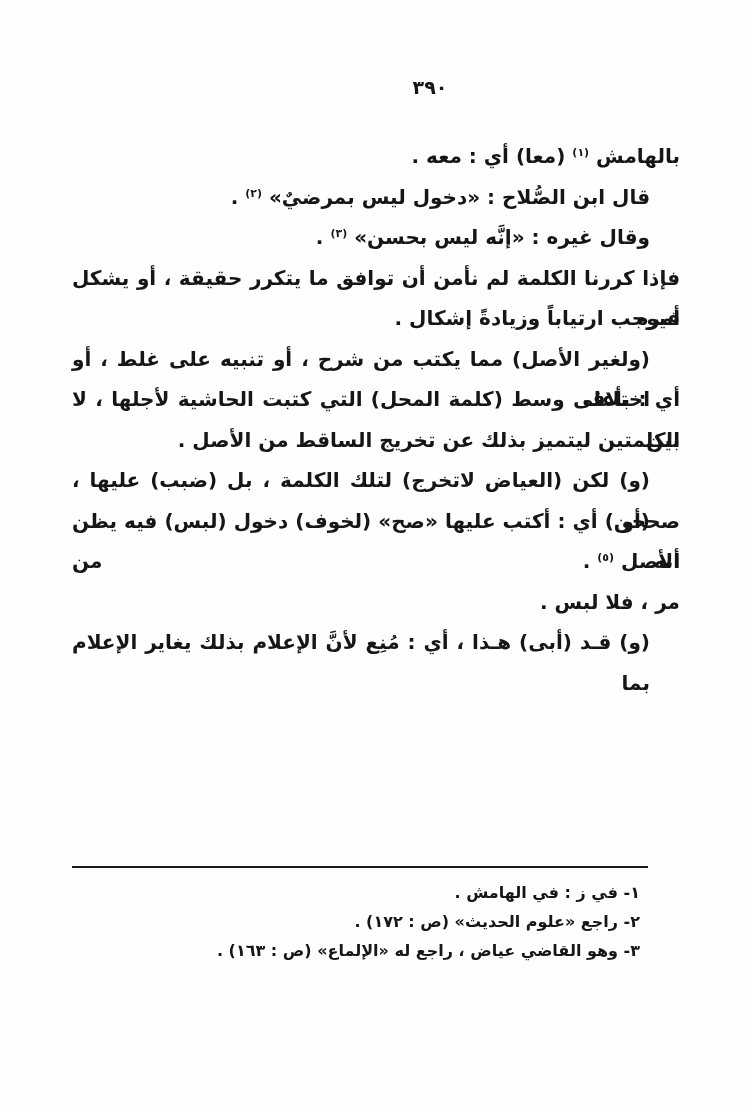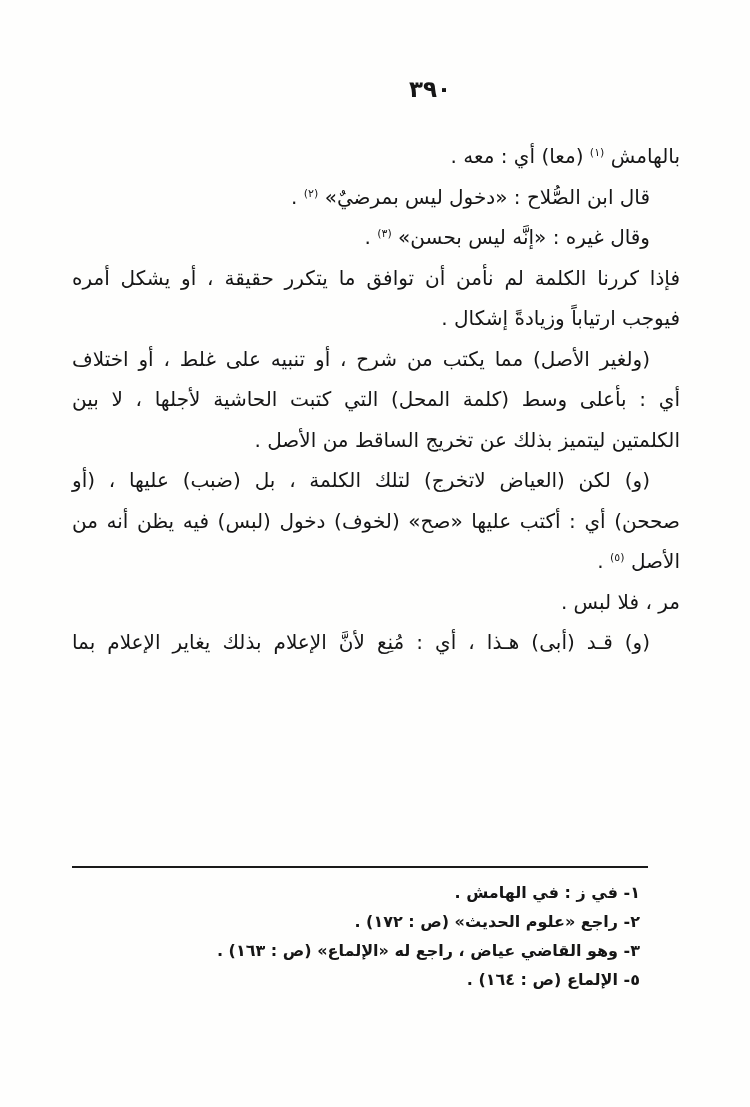--- a/index.html
+++ b/index.html
@@ -8,28 +8,28 @@
     width:750px;height:1107px;
     background:#fefefdff;
     font-family:"DejaVu Sans", sans-serif;
     color:#161616;
     overflow:hidden;
   }
   .page-number{
     position:absolute;
     top:76px;left:395px;width:70px;
     text-align:center;
-    font-size:23px;font-weight:bold;
+    font-size:19px;font-weight:bold;
     direction:rtl;
   }
   .body-text{
     position:absolute;
     top:136px;right:70px;left:72px;
     direction:rtl;
-    font-size:20px;font-weight:normal;
+    font-size:20px;font-weight:bold;
   }
   .line{
     height:40.5px;line-height:40.5px;
     text-align:right;
   }
   .line.indent{padding-right:30px;}
   .line.justify{
     text-align:justify;
     text-align-last:justify;
   }
@@ -75,15 +75,14 @@
       <div class="line"><span>مر ، فلا لبس .</span></div>
       <div class="line indent justify"><span>(و) قـد (أبى) هـذا ، أي : مُنِع لأنَّ الإعلام بذلك يغاير الإعلام بما</span></div>
     </div>
 
   <div class="footnote-separator"></div>
 
   <div class="footnotes" id="footnotes">
       <div class="footnote-line">١- في ز : في الهامش .</div>
       <div class="footnote-line">٢- راجع «علوم الحديث» (ص : ١٧٢) .</div>
       <div class="footnote-line">٣- وهو القاضي عياض ، راجع له «الإلماع» (ص : ١٦٣) .</div>
-      <div class="footnote-line">٥- الإلماع (ص : ١٦٤) .</div>
     </div>
 </div>
 
 </body></html>

